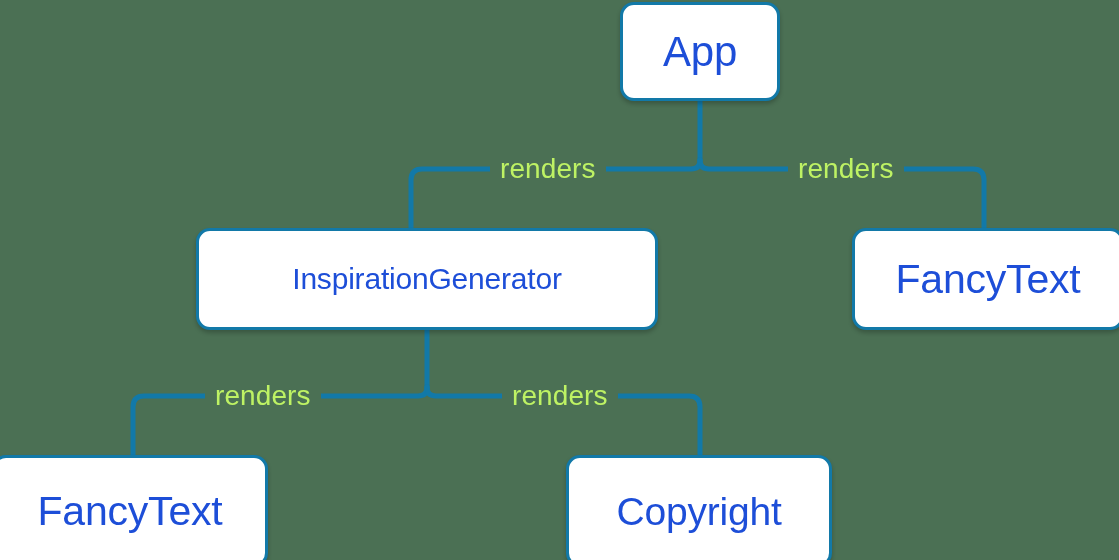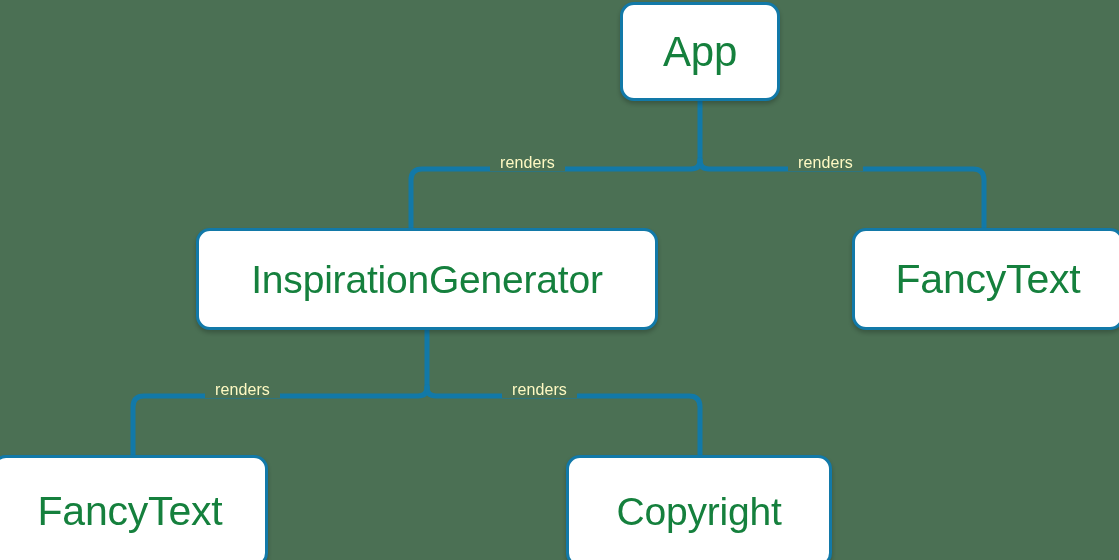--- a/index.html
+++ b/index.html
@@ -39,49 +39,49 @@
     background: #ffffff;
     border: 3px solid #1279a8;
     border-radius: 14px;
     box-shadow: 0 3px 4px rgba(0, 0, 0, 0.22);
     display: flex;
     align-items: center;
     justify-content: center;
   }
 
   .node-label {
-    color: #15803d;
+    color: #1d4ed8;
     font-size: 40px;
     line-height: 1;
     white-space: nowrap;
     letter-spacing: -0.2px;
   }
 
   
   #node-app        { left: 620px;  top: 2px;   width: 160px; height: 99px; }
   #node-app .node-label { font-size: 42px; }
 
   #node-inspiration{ left: 196px;  top: 228px; width: 462px; height: 102px; }
-  #node-inspiration .node-label { font-size: 39px; }
+  #node-inspiration .node-label { font-size: 30px; }
 
   #node-fancytext-right { left: 852px; top: 228px; width: 272px; height: 102px; }
   #node-fancytext-right .node-label { font-size: 41px; }
 
   #node-fancytext-left  { left: -8px; top: 455px; width: 276px; height: 112px; }
   #node-fancytext-left .node-label { font-size: 41px; }
 
   #node-copyright  { left: 566px;  top: 455px; width: 266px; height: 112px; }
   #node-copyright .node-label { font-size: 39px; }
 
   
   .edge-label {
     position: absolute;
     z-index: 3;
-    color: #fef9c3;
-    font-size: 16px;
+    color: #bef264;
+    font-size: 28px;
     line-height: 1;
     white-space: nowrap;
     background: #4b7054;
     padding: 0 10px;
     letter-spacing: 0.1px;
   }
 
   #edge-label-app-inspiration { left: 490px; top: 155px; }
   #edge-label-app-fancytext   { left: 788px; top: 155px; }
   #edge-label-ig-fancytext    { left: 205px; top: 382px; }

